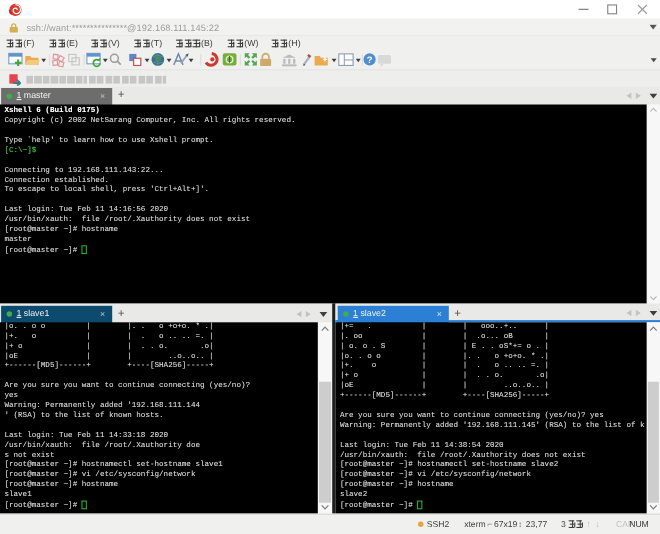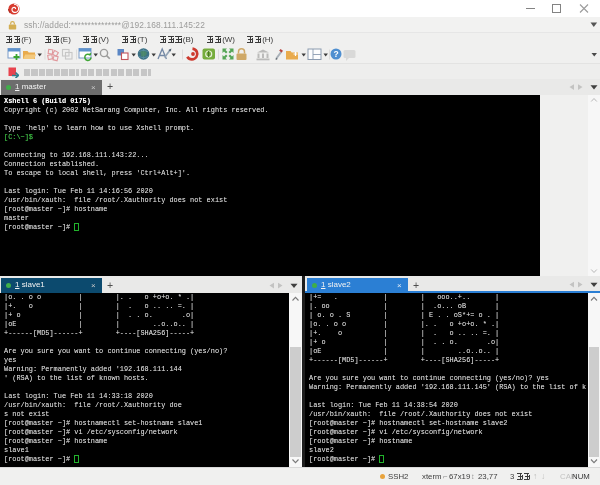--- a/index.html
+++ b/index.html
@@ -4,21 +4,21 @@
 html,body{width:600px;height:485px;overflow:hidden}
 body{font-family:"Liberation Sans",sans-serif;background:#f0f0ef;position:relative}
 .abs{position:absolute}
 
 #titlebar{left:0;top:0;width:600px;height:17px;background:#fff}
 #addrbar{left:0;top:17px;width:600px;height:16px;background:#f2f2f1;border-bottom:1px solid #e6e6e6}
 #menubar{left:0;top:33px;width:600px;height:13px;background:#f0f0ef}
 #toolbar{left:0;top:46px;width:600px;height:17px;background:#f0f0ef}
 #quickbar{left:0;top:63px;width:600px;height:16px;background:#eeeeed;border-top:1px solid #e3e3e2}
 #maintabbar{left:0;top:79px;width:600px;height:16px;background:#e9e9e8}
-#mainterm{left:0;top:95px;width:540px;height:181px;background:#000}
+#mainterm{left:0;top:95px;width:588px;height:181px;background:#000}
 #mainsb{left:588px;top:95px;width:12px;height:181px;background:#f7f7f7}
 #ltabbar{left:0;top:276px;width:302px;height:17px;background:#e9e9e8}
 #lterm{left:0;top:293px;width:289px;height:174px;background:#000}
 #lsb{left:289px;top:293px;width:13px;height:174px;background:#f7f7f7}
 #divider{left:302px;top:276px;width:3px;height:191px;background:#1e1e1e}
 #rtabbar{left:305px;top:276px;width:295px;height:15px;background:#e9e9e8}
 #rblue{left:305px;top:291px;width:295px;height:2px;background:#2b7fd4}
 #rterm{left:305px;top:293px;width:283px;height:174px;background:#000}
 #rsb{left:588px;top:293px;width:12px;height:174px;background:#f7f7f7}
 #statusbar{left:0;top:467px;width:600px;height:18px;background:#f0f0ef;border-top:1px solid #d9d9d9}
@@ -56,21 +56,21 @@
     <rect x="32.5" y="4.5" width="8" height="8" fill="none" stroke="#838383" stroke-width="1"></rect>
     <path d="M60 4.5 L68 12.5 M68 4.5 L60 12.5" stroke="#9b9b9b" stroke-width="1.1"></path>
   </svg>
 </div>
 
 <div class="abs" id="addrbar">
   <svg class="abs" style="left:8px;top:4px" width="9" height="9" viewBox="0 0 9 9">
     <rect x="0.8" y="3.6" width="7.4" height="5" rx="0.8" fill="#d3ae52"></rect>
     <path d="M2.7 3.6 V2.5 a1.8 1.8 0 0 1 3.6 0 V3.6" fill="none" stroke="#d3ae52" stroke-width="1.2"></path>
   </svg>
-  <span class="abs" style="left:24px;top:3px;font-size:8.4px;color:#9b9b9a;letter-spacing:.1px">ssh://added:***************@192.168.111.145:22</span>
+  <span class="abs" style="left:24px;top:3px;font-size:8.4px;color:#9b9b9a;letter-spacing:.1px">ssh://want:***************@192.168.111.145:22</span>
   <svg class="abs" style="left:590px;top:5px" width="8" height="6" viewBox="0 0 8 6">
       <path d="M0.5 0.5 h6.6 l-3.3 4.4 z" fill="#555"></path>
     </svg>
 </div>
 
 <div class="abs" id="menubar">
   <span class="menuitem" style="left:6px"><i class="cj"></i><i class="cj"></i>(F)</span>
   <span class="menuitem" style="left:45px"><i class="cj"></i><i class="cj"></i>(E)</span>
   <span class="menuitem" style="left:83px"><i class="cj"></i><i class="cj"></i>(V)</span>
   <span class="menuitem" style="left:122px"><i class="cj"></i><i class="cj"></i>(T)</span>

